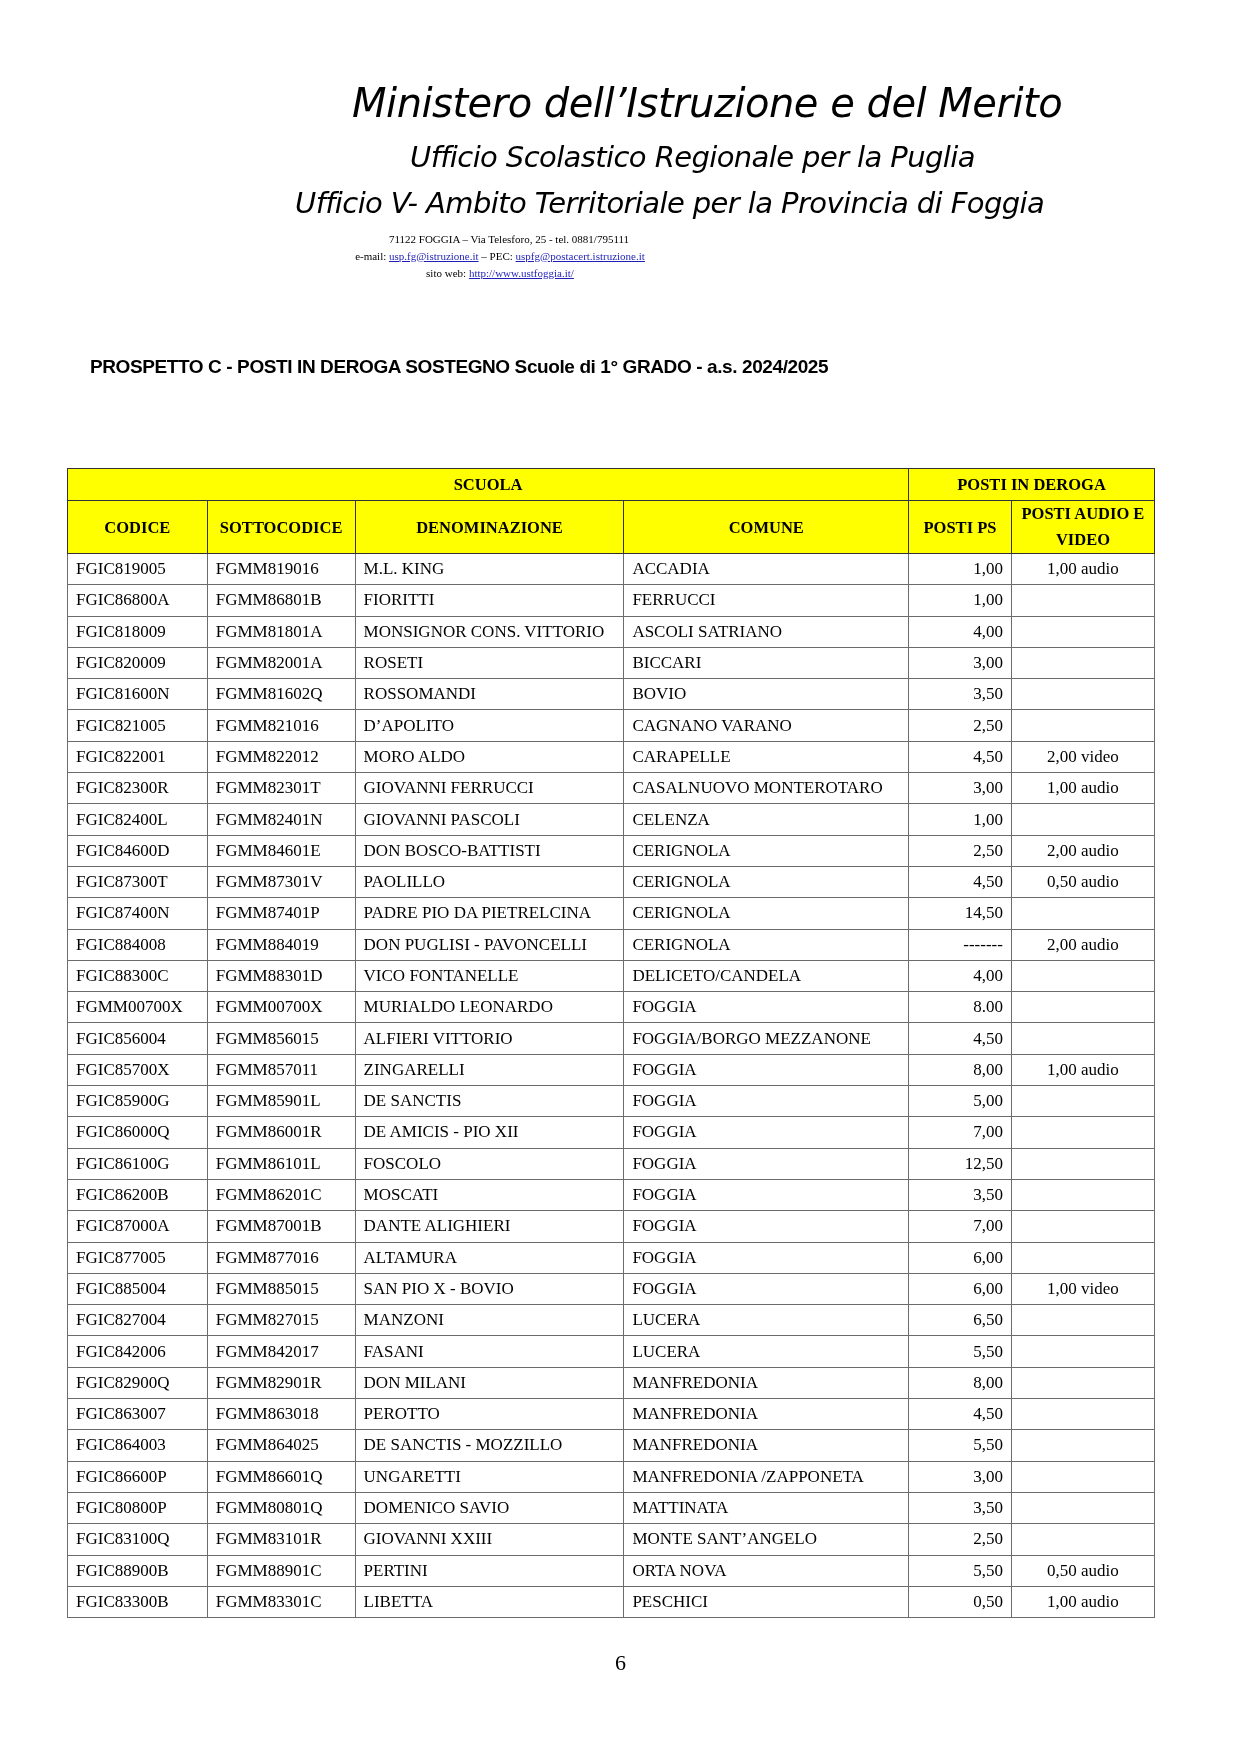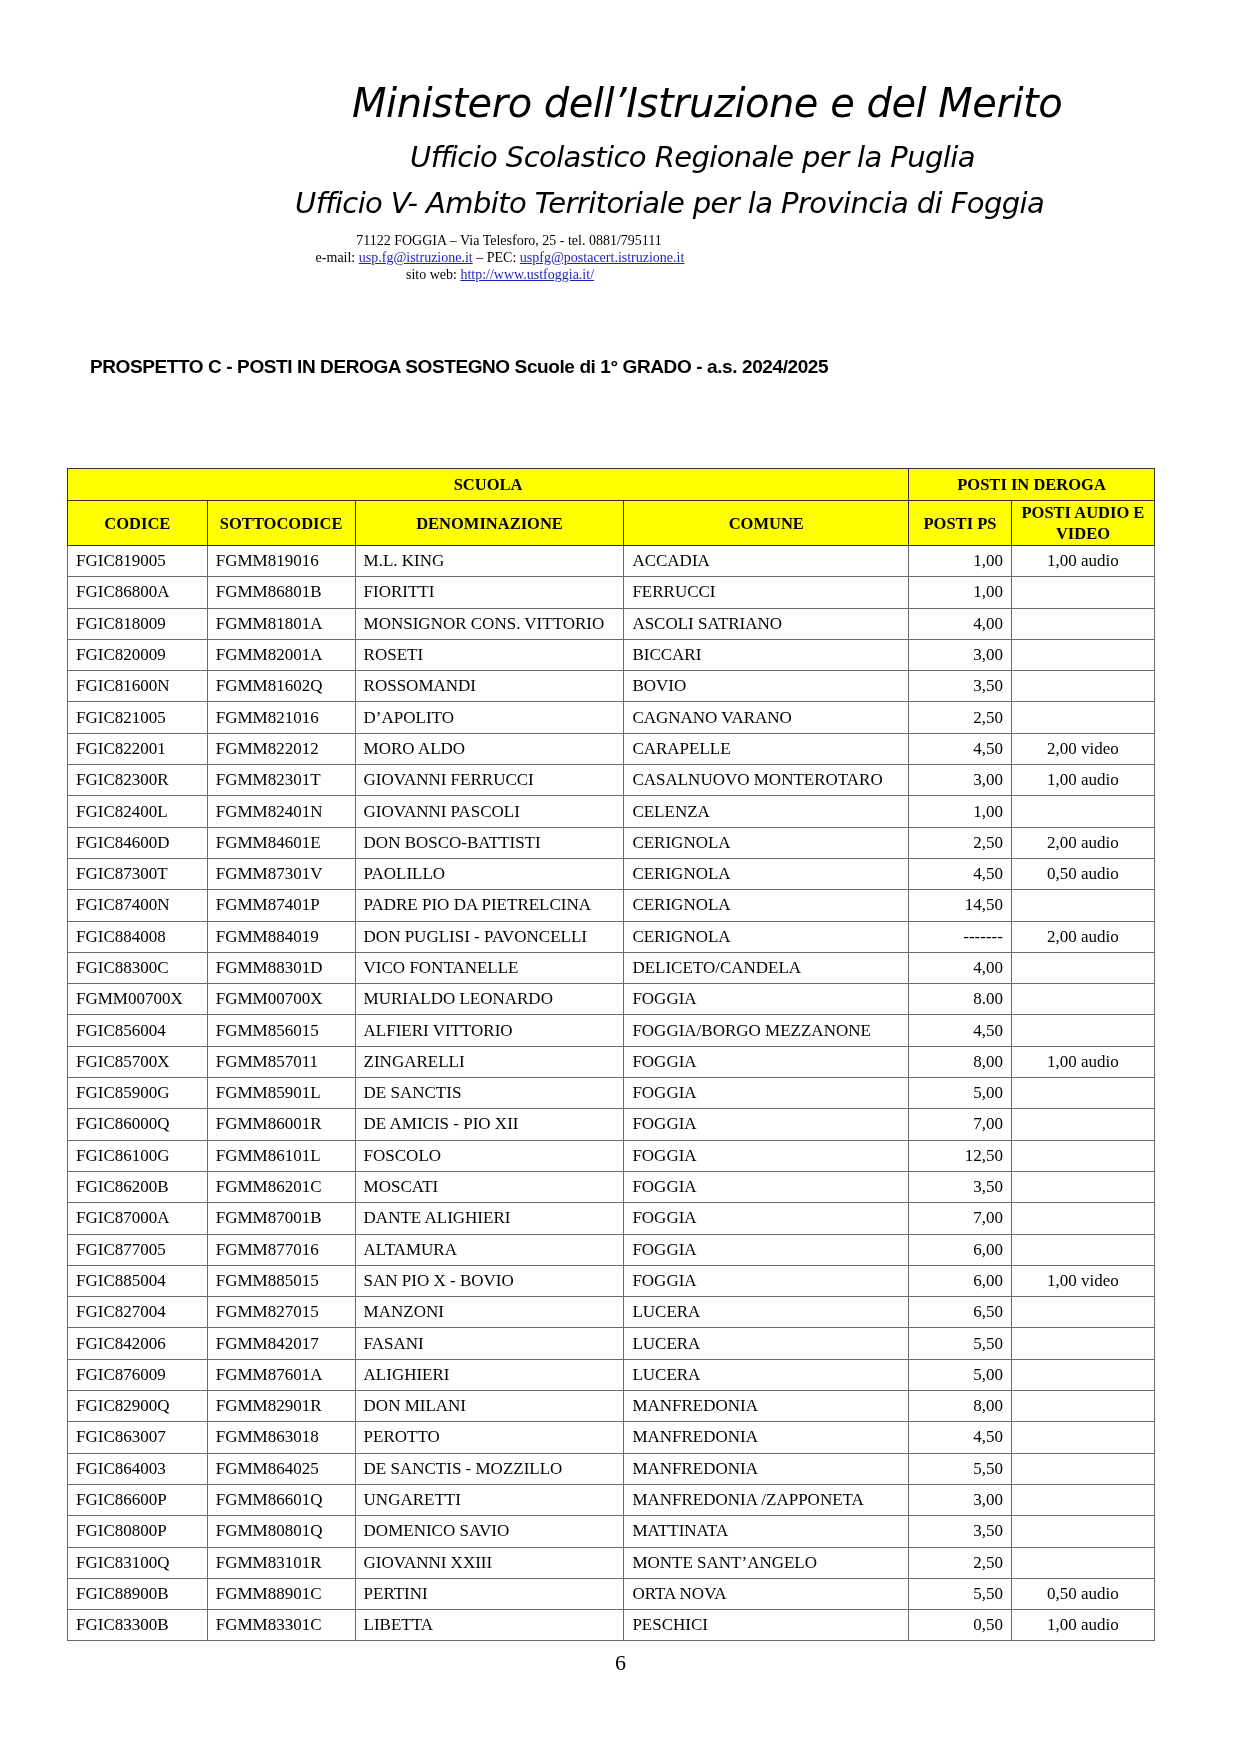--- a/index.html
+++ b/index.html
@@ -1,21 +1,21 @@
 <!DOCTYPE html>
 <html><head>
 <meta charset="utf-8">
 <style>
   html, body { margin: 0; padding: 0; background: #ffffff; }
   body { width: 1241px; height: 1755px; position: relative; overflow: hidden; color: #000; }
   .letterhead { position: absolute; left: 0; top: 0; width: 1241px; }
   .lh-title { position: absolute; left: 352px; top: 80px; font-family: "DejaVu Sans", sans-serif; font-style: italic; font-size: 40px; white-space: nowrap; letter-spacing: -0.5px; }
   .lh-sub1 { position: absolute; left: 410px; top: 140px; font-family: "DejaVu Sans", sans-serif; font-style: italic; font-size: 29px; white-space: nowrap; letter-spacing: -0.6px; }
   .lh-sub2 { position: absolute; left: 295px; top: 186px; font-family: "DejaVu Sans", sans-serif; font-style: italic; font-size: 29px; white-space: nowrap; letter-spacing: -0.6px; }
-  .lh-small { position: absolute; left: 0; width: 1000px; text-align: center; font-family: "Liberation Serif", serif; font-size: 14px; white-space: nowrap; }
+  .lh-small { position: absolute; left: 0; width: 1000px; text-align: center; font-family: "Liberation Serif", serif; font-size: 11px; white-space: nowrap; }
   .lh-addr { top: 233px; padding-left: 18px; box-sizing: border-box; }
   .lh-mail { top: 250px; }
   .lh-web { top: 267px; }
   .lh-small a { color: #1f1fb8; text-decoration: underline; }
   .doc-title { position: absolute; left: 90px; top: 356px; font-family: "Liberation Sans", sans-serif; font-weight: bold; font-size: 19px; white-space: nowrap; letter-spacing: -0.4px; }
   table.prospetto { position: absolute; left: 67px; top: 428px; width: 1088px; border-collapse: collapse; font-family: "Liberation Serif", serif; font-size: 17px; margin-top: 40px; }
   table.prospetto td, table.prospetto th { border: 1.3px solid #6b6b6b; padding: 0 8px; height: 30.3px; white-space: nowrap; }
   table.prospetto th { background: #ffff00; font-weight: bold; font-size: 16.5px; text-align: center; border-color: #333; height: 31px; line-height: 17px; }
   table.prospetto th.h2 { height: 44px; }
   td.num { text-align: right; padding-right: 33px; }
@@ -46,21 +46,21 @@
     <tr>
       <th colspan="4">SCUOLA</th>
       <th colspan="2">POSTI IN DEROGA</th>
     </tr>
     <tr>
       <th class="h2 c1">CODICE</th>
       <th class="h2 c2">SOTTOCODICE</th>
       <th class="h2 c3">DENOMINAZIONE</th>
       <th class="h2 c4">COMUNE</th>
       <th class="h2 c5">POSTI PS</th>
-      <th class="h2 c6" style="white-space: normal; line-height: 21px;"><span>POSTI AUDIO E VIDEO</span></th>
+      <th class="h2 c6" style="white-space: normal; line-height: 26px;"><span>POSTI AUDIO E VIDEO</span></th>
     </tr>
   </thead>
   <tbody id="table-body">
       <tr>
         <td>FGIC819005</td>
         <td>FGMM819016</td>
         <td>M.L. KING</td>
         <td>ACCADIA</td>
         <td class="num">1,00</td>
         <td class="av">1,00 audio</td>
@@ -259,28 +259,20 @@
       </tr>
       <tr>
         <td>FGIC842006</td>
         <td>FGMM842017</td>
         <td>FASANI</td>
         <td>LUCERA</td>
         <td class="num">5,50</td>
         <td class="av"></td>
       </tr>
       <tr>
-        <td>FGIC876009</td>
-        <td>FGMM87601A</td>
-        <td>ALIGHIERI</td>
-        <td>LUCERA</td>
-        <td class="num">5,00</td>
-        <td class="av"></td>
-      </tr>
-      <tr>
         <td>FGIC82900Q</td>
         <td>FGMM82901R</td>
         <td>DON MILANI</td>
         <td>MANFREDONIA</td>
         <td class="num">8,00</td>
         <td class="av"></td>
       </tr>
       <tr>
         <td>FGIC863007</td>
         <td>FGMM863018</td>

